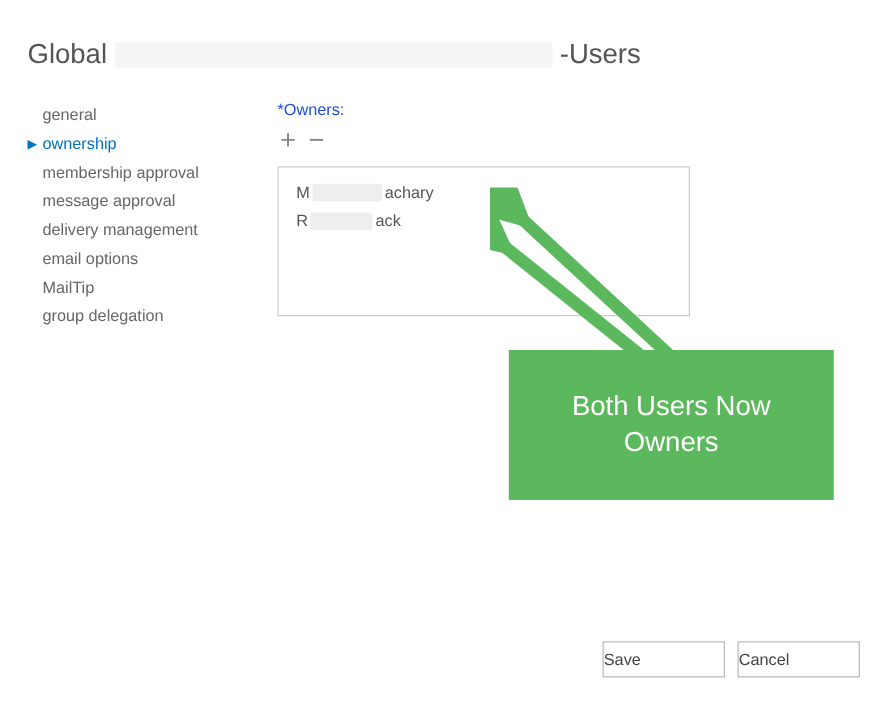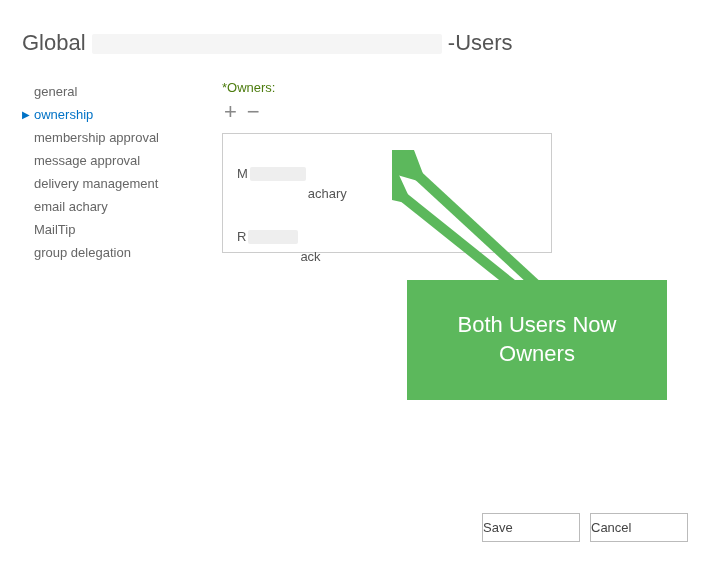--- a/index.html
+++ b/index.html
@@ -52,21 +52,21 @@
       display: inline-block;
       font-size: 10px;
       color: #0072c6;
     }
     .main {
       flex: 1;
       padding-left: 20px;
       position: relative;
     }
     .owners-label {
-      color: #4d7c0f;
+      color: #1d4ed8;
       font-size: 13px;
       margin-bottom: 6px;
     }
     .icon-row {
       display: flex;
       gap: 10px;
       margin-bottom: 10px;
       padding-left: 2px;
     }
     .icon-btn {
@@ -91,21 +91,21 @@
       color: #555;
     }
     .owner-prefix { display: inline; }
     .owner-redact {
       display: inline-block;
       height: 14px;
       background: #eee;
       border-radius: 2px;
       margin: 0 2px;
     }
-    .owner-suffix { display: inline; margin-top: 40px; }
+    .owner-suffix { display: inline; }
     .callout {
       position: absolute;
       top: 200px;
       left: 205px;
       width: 260px;
       height: 120px;
       background: #5cb85c;
       color: #fff;
       font-size: 22px;
       text-align: center;
@@ -165,21 +165,21 @@
     <div class="sidebar-item">
       <span class="marker"></span>
       <span>message approval</span>
     </div>
     <div class="sidebar-item">
       <span class="marker"></span>
       <span>delivery management</span>
     </div>
     <div class="sidebar-item">
       <span class="marker"></span>
-      <span>email achary</span>
+      <span>email options</span>
     </div>
     <div class="sidebar-item">
       <span class="marker"></span>
       <span>MailTip</span>
     </div>
     <div class="sidebar-item">
       <span class="marker"></span>
       <span>group delegation</span>
     </div>
   </div>

